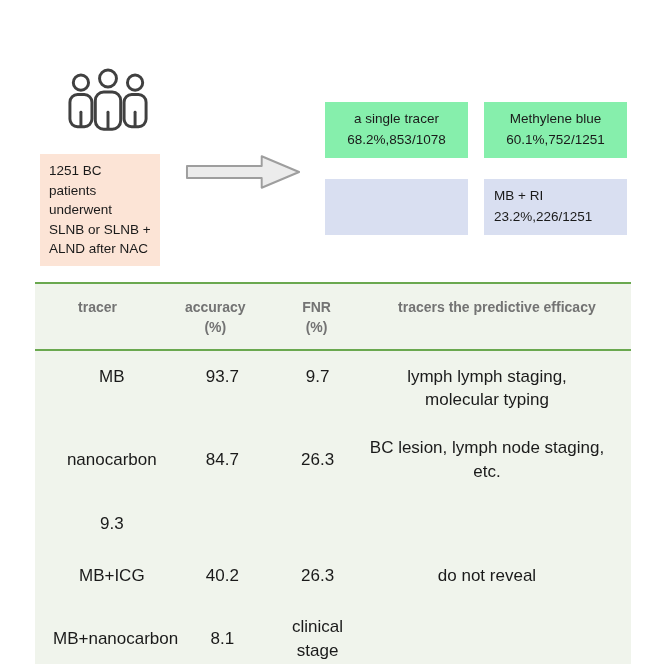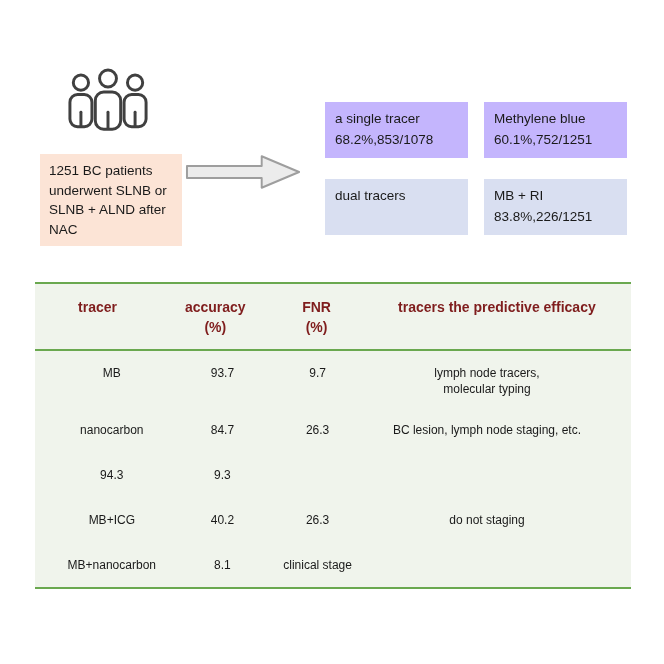--- a/index.html
+++ b/index.html
@@ -3,50 +3,50 @@
 <meta charset="utf-8">
 <style>
   html,body{margin:0;padding:0;background:#ffffff;}
   .page{
     position:relative;width:664px;height:664px;background:#ffffff;overflow:hidden;
     font-family:"Liberation Sans","DejaVu Sans",sans-serif;color:#1a1a1a;
   }
   
   .people-icon{position:absolute;left:64px;top:62px;width:88px;height:82px;}
   .patients-box{
-    position:absolute;left:40px;top:154px;width:142px;min-height:90px;box-sizing:border-box;
+    position:absolute;left:40px;top:154px;width:120px;min-height:90px;box-sizing:border-box;
     background:#fce4d6;padding:7px 9px;font-size:13.5px;line-height:1.45;
   }
   .arrow-icon{position:absolute;left:185px;top:152px;width:118px;height:40px;}
   .fbox{
     position:absolute;width:143px;min-height:56px;box-sizing:border-box;
     padding:7px 10px;font-size:13.5px;line-height:1.55;
   }
   .fbox span{display:block;}
-  .fbox.yellow{background:#c4b5fd;}
+  .fbox.yellow{background:#86efac;text-align:center;}
   .fbox.blue{background:#d9dff1;}
   .fbox.b1{left:325px;top:102px;}
   .fbox.b2{left:484px;top:102px;}
   .fbox.b3{left:325px;top:179px;}
   .fbox.b4{left:484px;top:179px;}
   
   .tracer-table{
     position:absolute;left:35px;top:282px;width:596px;
     background:#f0f4ec;border-top:2px solid #6aa84f;border-bottom:2px solid #6aa84f;
   }
   .thead{
     display:grid;grid-template-columns:21% 18.5% 15.5% 45%;
     align-items:start;padding:13px 0 11px 0;border-bottom:2px solid #6aa84f;
-    color:#7f1d1d;font-weight:bold;font-size:14px;line-height:1.45;
+    color:#737373;font-weight:bold;font-size:14px;line-height:1.45;
   }
   .thead .hcell{text-align:center;}
   .thead .hcell span{display:block;}
   .trow{
     display:grid;grid-template-columns:21% 18.5% 15.5% 45%;
-    align-items:center;padding:14px 18px;font-size:12px;line-height:1.4;
+    align-items:center;padding:14px 18px;font-size:17px;line-height:1.4;
   }
   .trow.top{align-items:start;padding-bottom:10px;}
   .trow .cell{text-align:center;}
   .trow .affect{white-space:pre-line;}
 </style>
 </head>
 <body>
 
 <div class="page">
 
@@ -78,25 +78,24 @@
 
   <div class="fbox yellow b1">
     <span>a single tracer</span>
     <span>68.2%,853/1078</span>
   </div>
   <div class="fbox yellow b2">
     <span>Methylene blue</span>
     <span>60.1%,752/1251</span>
   </div>
   <div class="fbox blue b3">
-    <span>dual tracers</span>
   </div>
   <div class="fbox blue b4">
     <span>MB + RI</span>
-    <span>83.8%,226/1251</span>
+    <span>23.2%,226/1251</span>
   </div>
 
   <div class="tracer-table">
 
     <div class="thead">
       <div class="hcell">
         <span>tracer</span>
         <span></span>
       </div>
       <div class="hcell">
@@ -110,41 +109,40 @@
       <div class="hcell">
         <span>tracers the predictive efficacy</span>
         <span></span>
       </div>
     </div>
 
     <div class="trow top">
       <div class="cell">MB</div>
       <div class="cell">93.7</div>
       <div class="cell">9.7</div>
-      <div class="cell affect">lymph node tracers,
+      <div class="cell affect">lymph lymph staging,
 molecular typing</div>
     </div>
 
     <div class="trow">
       <div class="cell">nanocarbon</div>
       <div class="cell">84.7</div>
       <div class="cell">26.3</div>
       <div class="cell affect">BC lesion, lymph node staging, etc.</div>
     </div>
 
     <div class="trow">
-      <div class="cell">94.3</div>
       <div class="cell">9.3</div>
     </div>
 
     <div class="trow">
       <div class="cell">MB+ICG</div>
       <div class="cell">40.2</div>
       <div class="cell">26.3</div>
-      <div class="cell affect">do not staging</div>
+      <div class="cell affect">do not reveal</div>
     </div>
 
     <div class="trow">
       <div class="cell">MB+nanocarbon</div>
       <div class="cell">8.1</div>
       <div class="cell affect">clinical stage</div>
     </div>
 
   </div>
 </div>

